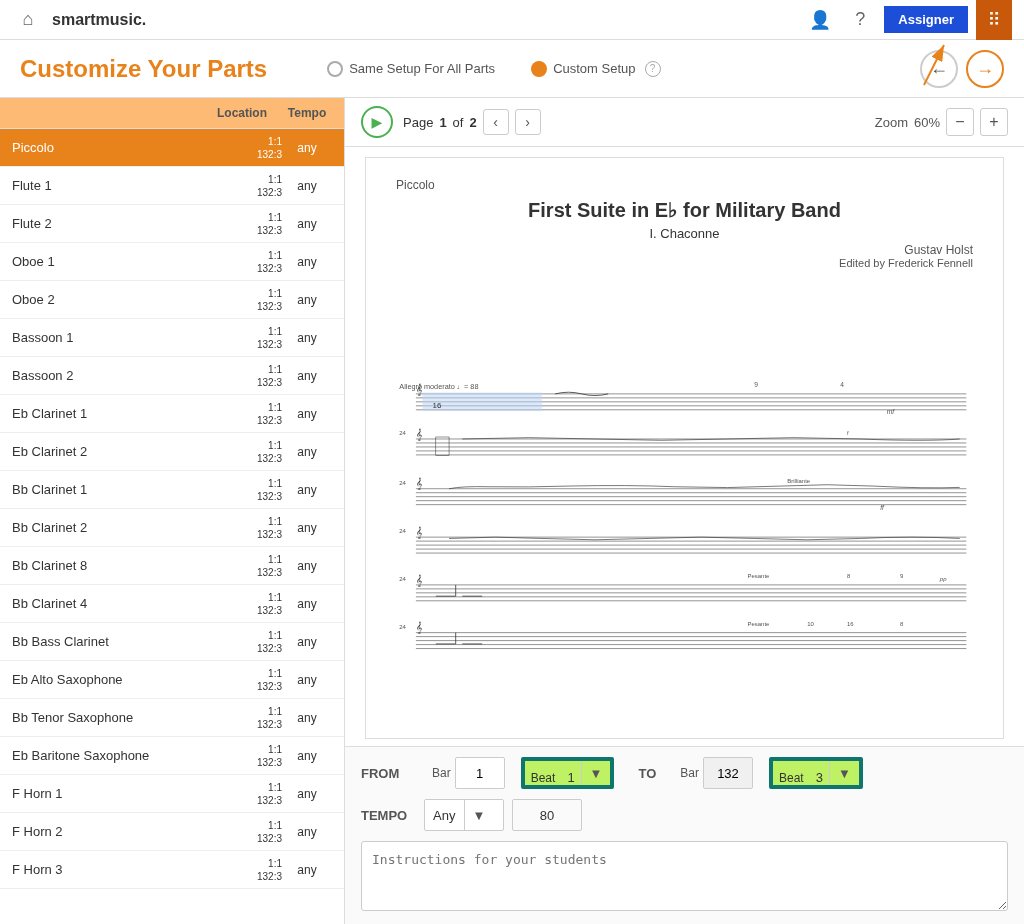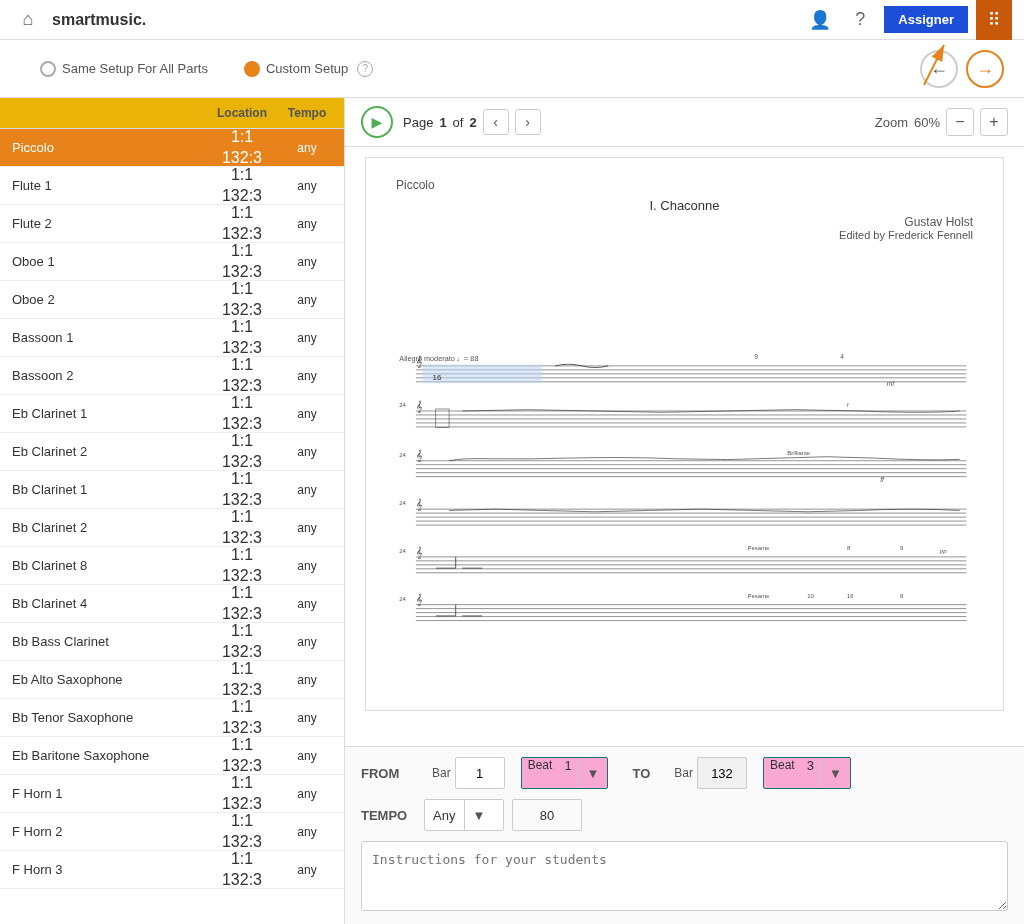--- a/index.html
+++ b/index.html
@@ -39,35 +39,35 @@
       display: flex; align-items: center; justify-content: center;
     }
     .nav-arrow-btn.active { border-color: #e8821a; color: #e8821a; }
 
     
     .main-content { display: flex; height: calc(924px - 98px); }
 
     
     .left-panel { width: 345px; border-right: 1px solid #ddd; display: flex; flex-direction: column; }
     .list-header {
-      display: flex; padding: 8px 12px; background: #eab308;
+      display: flex; padding: 8px 12px; background: #fdba74;
       border-bottom: 1px solid #ddd; font-weight: bold; font-size: 12px; color: #555;
     }
     .list-header .col-name { flex: 1; }
     .list-header .col-location { width: 80px; text-align: center; }
     .list-header .col-tempo { width: 50px; text-align: center; }
 
     .instrument-list { flex: 1; overflow-y: auto; }
     .instrument-row {
       display: flex; align-items: center; padding: 0 12px;
       height: 38px; border-bottom: 1px solid #eee; cursor: pointer;
     }
     .instrument-row.active { background: #e8821a; color: #fff; }
     .instrument-row .inst-name { flex: 1; font-size: 13px; }
-    .instrument-row .inst-location { width: 80px; text-align: center; font-size: 16px; line-height: 1.3; }
+    .instrument-row .inst-location { width: 80px; text-align: right; font-size: 10px; line-height: 1.3; }
     .instrument-row .inst-tempo { width: 50px; text-align: center; font-size: 12px; }
 
     
     .right-panel { flex: 1; display: flex; flex-direction: column; padding: 0; }
 
     
     .sheet-toolbar {
       display: flex; align-items: center; padding: 8px 16px; border-bottom: 1px solid #ddd; gap: 10px;
     }
     .play-btn {
@@ -93,21 +93,21 @@
     .sheet-composer { font-size: 12px; color: #555; text-align: right; margin-top: 2px; }
     .sheet-editor { font-size: 11px; color: #555; text-align: right; }
 
     
     .bottom-controls { padding: 10px 16px; border-top: 1px solid #ddd; background: #fafafa; }
     .from-to-row { display: flex; align-items: center; gap: 16px; margin-bottom: 10px; }
     .label-text { font-size: 13px; font-weight: bold; color: #555; width: 55px; }
     .bar-input-group { display: flex; align-items: center; gap: 4px; }
     .bar-label { font-size: 12px; color: #555; }
     .bar-input { width: 50px; height: 32px; border: 1px solid #ccc; text-align: center; font-size: 13px; border-radius: 2px; }
-    .beat-select { display: flex; align-items: flex-start; height: 32px; border: 1px solid #0f766e; border-radius: 2px; background: #f9a8d4; }
+    .beat-select { display: flex; align-items: flex-end; height: 32px; border: 4px solid #0f766e; border-radius: 2px; background: #bef264; }
     .beat-select span { padding: 0 8px; font-size: 13px; }
     .beat-select .dropdown-arrow { padding: 0 8px; border-left: 1px solid #ccc; height: 100%; display: flex; align-items: center; cursor: pointer; color: #555; }
     .to-label { font-size: 13px; font-weight: bold; color: #555; margin: 0 8px; }
 
     .tempo-row { display: flex; align-items: center; gap: 8px; margin-bottom: 10px; }
     .tempo-select { display: flex; align-items: center; height: 32px; border: 1px solid #ccc; border-radius: 2px; background: #fff; width: 80px; }
     .tempo-select span { padding: 0 8px; font-size: 13px; flex: 1; }
     .tempo-select .dropdown-arrow { padding: 0 8px; border-left: 1px solid #ccc; height: 100%; display: flex; align-items: center; cursor: pointer; color: #555; }
     .tempo-value { width: 70px; height: 32px; border: 1px solid #ccc; text-align: center; font-size: 13px; border-radius: 2px; display: flex; align-items: center; justify-content: center; }
 
@@ -131,20 +131,21 @@
   <button class="icon-btn">
     <span>?</span>
   </button>
   <button class="assigner-btn">Assigner</button>
   <button class="apps-btn">
     <span>⠿</span>
   </button>
 </nav>
 
 <header class="page-header">
+  <h1 class="page-title">Customize Your Parts</h1>
   <div class="radio-group">
     <label class="radio-item">
       <div class="radio-circle"></div>
       <span>Same Setup For All Parts</span>
     </label>
     <label class="radio-item custom-setup-label">
       <div class="radio-circle active"></div>
       <span>Custom Setup</span>
       <span style="width:16px;height:16px;border-radius:50%;border:1px solid #aaa;display:inline-flex;align-items:center;justify-content:center;font-size:10px;color:#aaa;margin-left:3px;">?</span>
     </label>
@@ -300,20 +301,21 @@
         <span>60%</span>
         <button class="zoom-btn">−</button>
         <button class="zoom-btn">+</button>
       </div>
     </div>
 
     <div class="sheet-area">
       <div class="sheet-paper">
         <div class="sheet-part-name">Piccolo</div>
         <div class="sheet-title-block">
+          <div class="sheet-title">First Suite in E♭ for Military Band</div>
           <div class="sheet-subtitle">I. Chaconne</div>
           <div style="display:flex;justify-content:flex-end;gap:20px;">
             <span class="sheet-composer">Gustav Holst</span>
           </div>
           <div class="sheet-editor">Edited by Frederick Fennell</div>
         </div>
         
         <svg width="100%" height="430" viewBox="0 0 870 430">
 
           <g transform="translate(0,30)">

